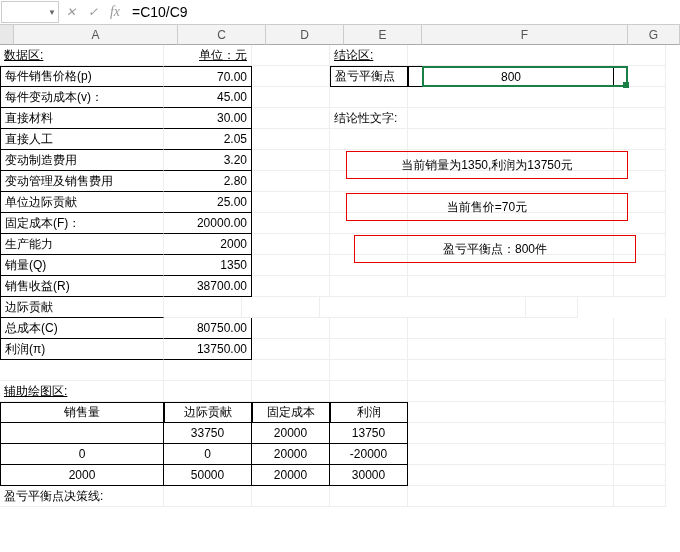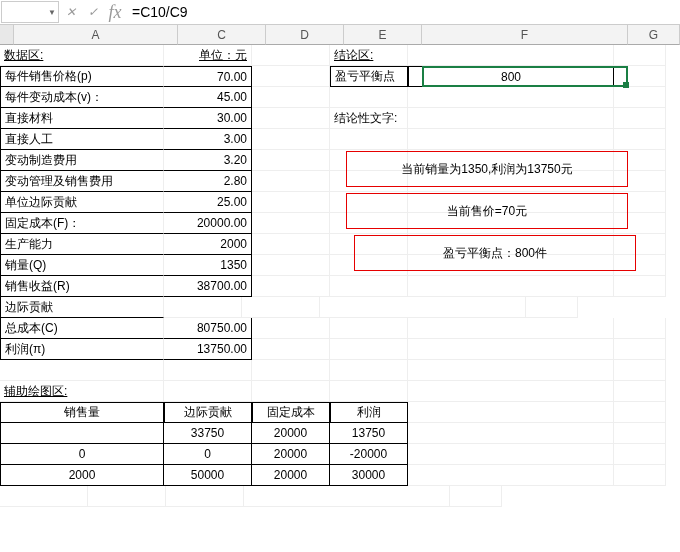--- a/index.html
+++ b/index.html
@@ -1,35 +1,35 @@
 <!DOCTYPE html>
 <html><head>
 <meta charset="utf-8">
 <style>
 *{box-sizing:border-box;margin:0;padding:0}
 body{font-family:"Microsoft YaHei","SimSun",Arial,sans-serif;font-size:12px;color:#000;background:#fff;width:680px;height:552px;overflow:hidden;position:relative}
 .formula-bar{height:25px;display:flex;align-items:center;border-bottom:1px solid #ccc;background:#fff}
 .name-box{width:58px;height:22px;border:1px solid #ccc;margin:1px;display:flex;align-items:center}
 .dd{width:12px;display:flex;align-items:center;justify-content:center;color:#666;font-size:8px}
 .fb-btn{width:22px;height:22px;display:flex;align-items:center;justify-content:center;color:#999;font-style:italic;font-family:serif}
-.fx{font-style:italic;font-family:"Times New Roman",serif;font-size:18px}
+.fx{font-style:italic;font-family:"Times New Roman",serif;font-size:14px}
 .formula-input{flex:1;padding-left:6px;border:none;outline:none;font-size:14px;height:22px}
 .grid{position:relative}
 .col-headers{display:flex;height:20px;background:#f0f0f0}
 .rh-spacer{width:14px;border-right:1px solid #ccc;border-bottom:1px solid #aaa;background:#e8e8e8}
 .ch{border-right:1px solid #ccc;border-bottom:1px solid #aaa;display:flex;align-items:center;justify-content:center;color:#555;background:#f3f3f3;font-size:12px}
 .cA{width:164px}.cC{width:88px}.cD{width:78px}.cE{width:78px}.cF{width:206px}.cG{width:52px}
 .rows{position:relative}
 .row{display:flex;height:21px;align-items:stretch}
 .cell{border-right:1px solid #eee;border-bottom:1px solid #eee;display:flex;align-items:center;padding:0 4px;overflow:hidden;white-space:nowrap}
 .b-all{border:1px solid #000!important}
 .right{justify-content:flex-end}
 .center{justify-content:center}
 .under{text-decoration:underline}
-.redbox{position:absolute;border:1.5px solid #e60000;height:36px;display:flex;align-items:center;justify-content:center;font-size:12px}
+.redbox{position:absolute;border:1.5px solid #e60000;height:28px;display:flex;align-items:center;justify-content:center;font-size:12px}
 .sel{position:absolute;border:2px solid #1a7f44;pointer-events:none}
 .sel::after{content:"";position:absolute;right:-3px;bottom:-3px;width:6px;height:6px;background:#1a7f44}
 .bt{border-top:1px solid #000!important}
 .bl{border-left:1px solid #000!important}
 .br{border-right:1px solid #000!important}
 .bb{border-bottom:1px solid #000!important}
 </style>
 </head>
 <body>
 
@@ -88,21 +88,21 @@
       <div class="cell cA bl bb">  直接材料</div>
       <div class="cell cC right br bb">30.00</div>
       <div class="cell cD"></div>
       <div class="cell cE">结论性文字:</div>
       <div class="cell cF"></div>
       <div class="cell cG"></div>
     </div>
 
     <div class="row">
       <div class="cell cA bl bb">  直接人工</div>
-      <div class="cell cC right br bb">3.00</div>
+      <div class="cell cC right br bb">2.05</div>
       <div class="cell cD"></div>
       <div class="cell cE"></div>
       <div class="cell cF"></div>
       <div class="cell cG"></div>
     </div>
 
     <div class="row">
       <div class="cell cA bl bb">  变动制造费用</div>
       <div class="cell cC right br bb">3.20</div>
       <div class="cell cD"></div>
@@ -237,20 +237,21 @@
     <div class="row">
       <div class="cell cA center bl br bb">2000</div>
       <div class="cell cC center br bb">50000</div>
       <div class="cell cD center br bb">20000</div>
       <div class="cell cE center br bb">30000</div>
       <div class="cell cF"></div>
         <div class="cell cG"></div>
     </div>
 
     <div class="row">
+      <div class="cell cA">盈亏平衡点决策线:</div>
       <div class="cell cC"></div>
         <div class="cell cD"></div>
         <div class="cell cE"></div>
         <div class="cell cF"></div>
         <div class="cell cG"></div>
     </div>
 
     <div class="redbox" style="left:346px;top:106px;width:282px">当前销量为1350,利润为13750元</div>
     <div class="redbox" style="left:346px;top:148px;width:282px">当前售价=70元</div>
     <div class="redbox" style="left:354px;top:190px;width:282px">盈亏平衡点：800件</div>

